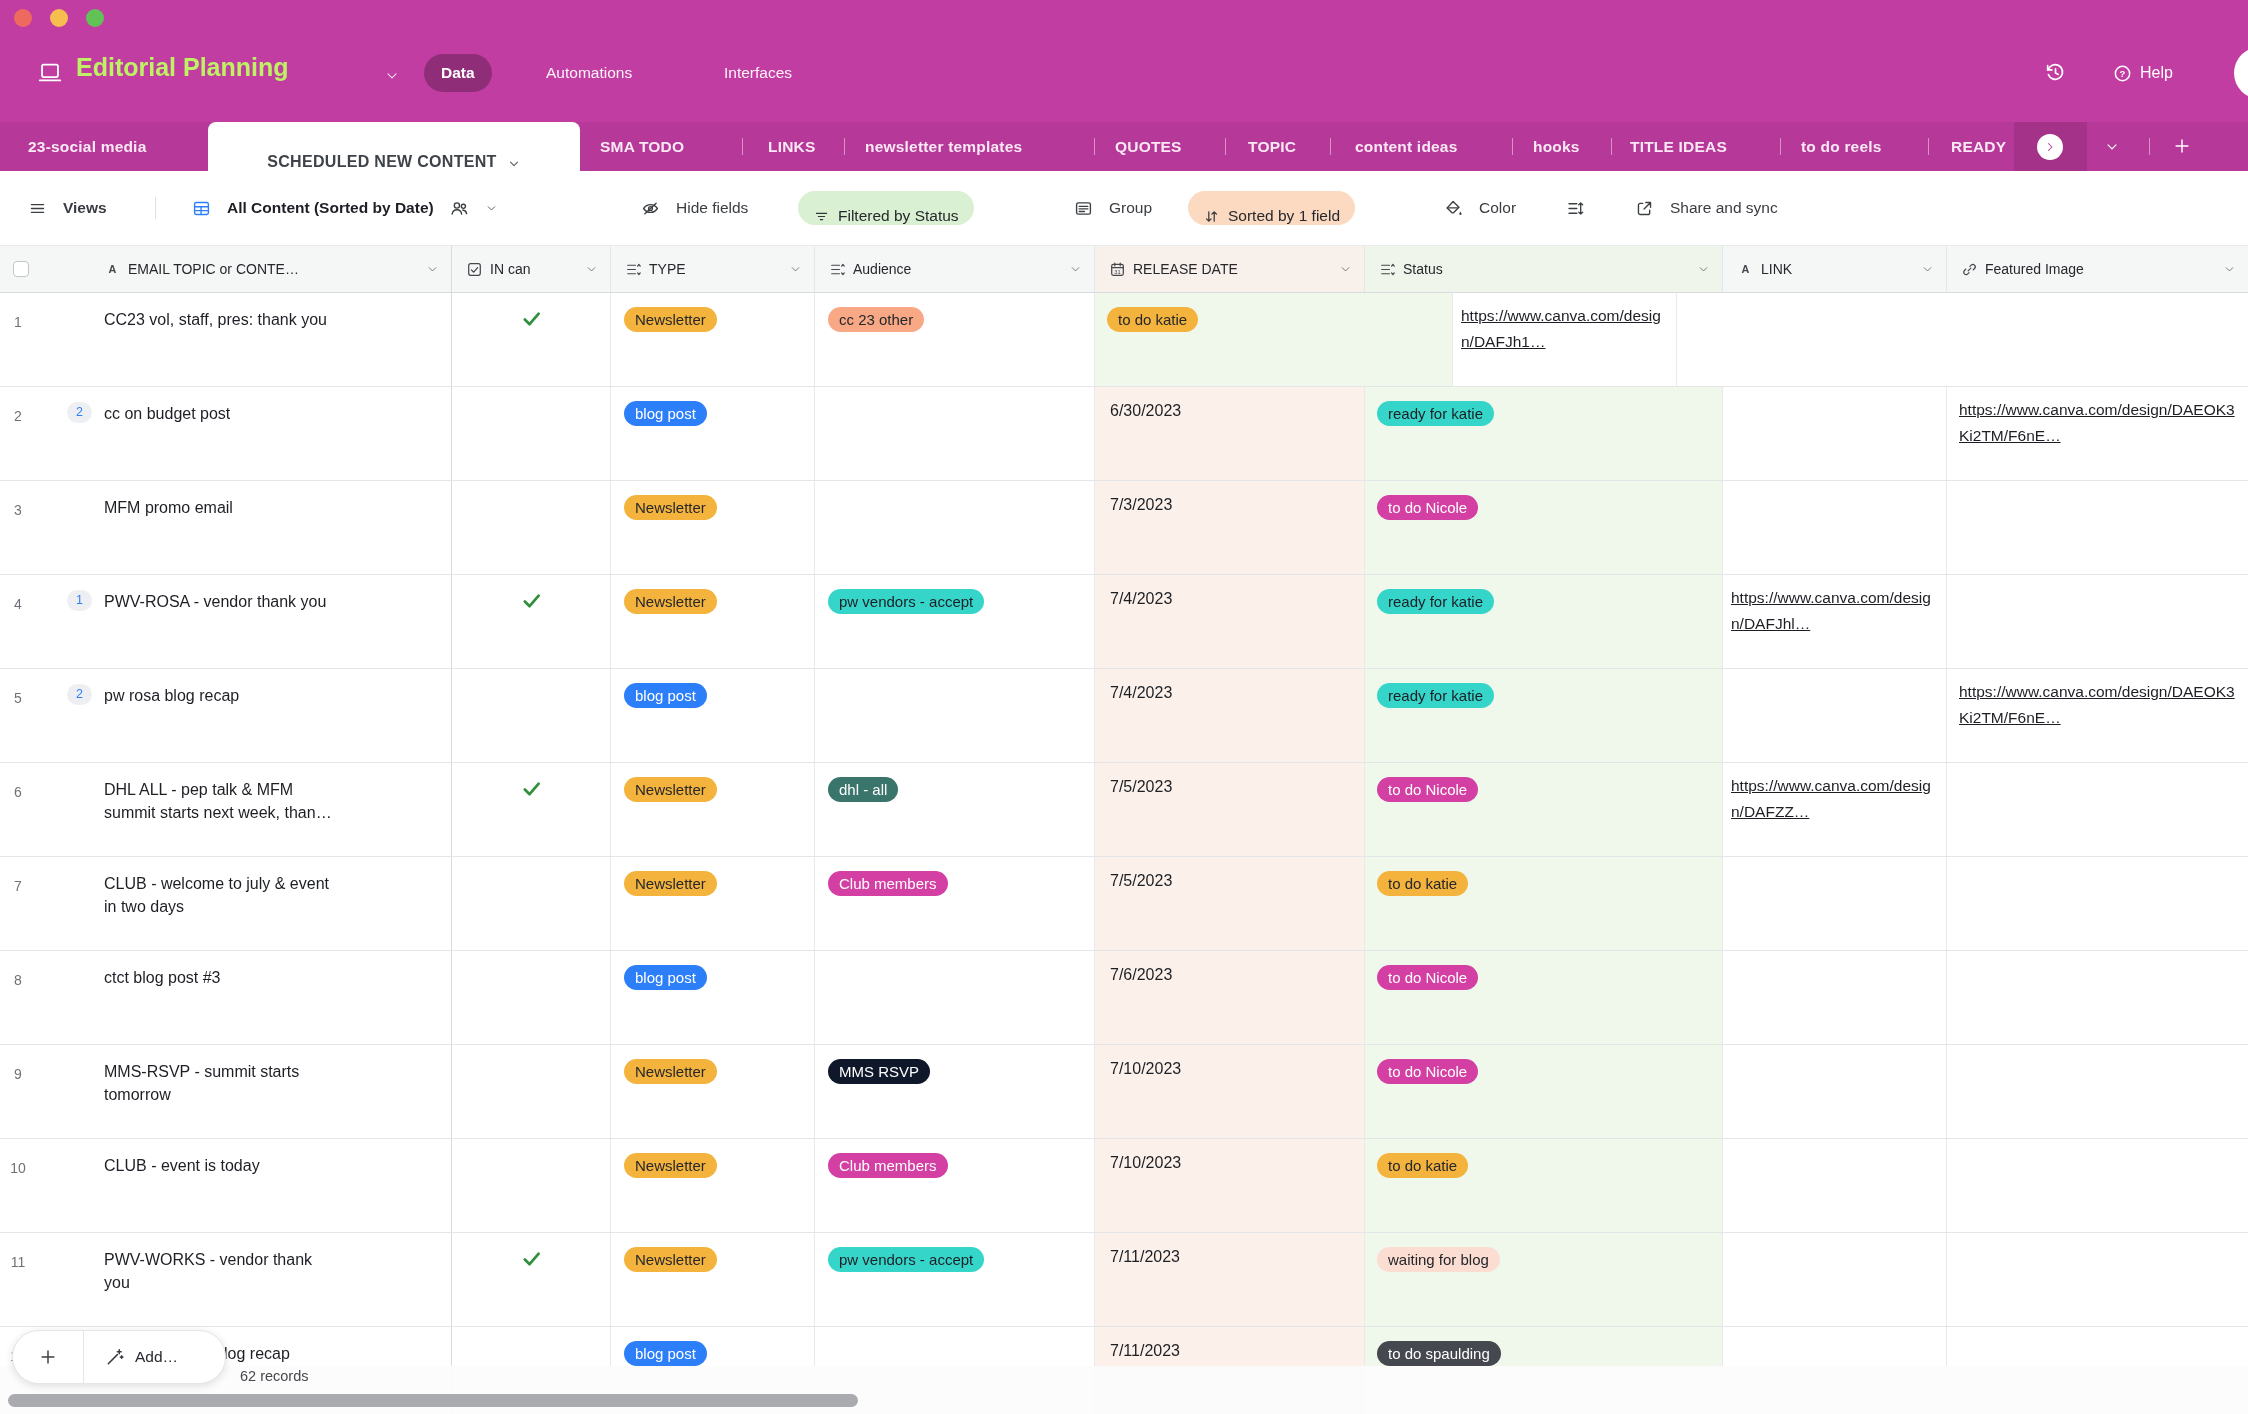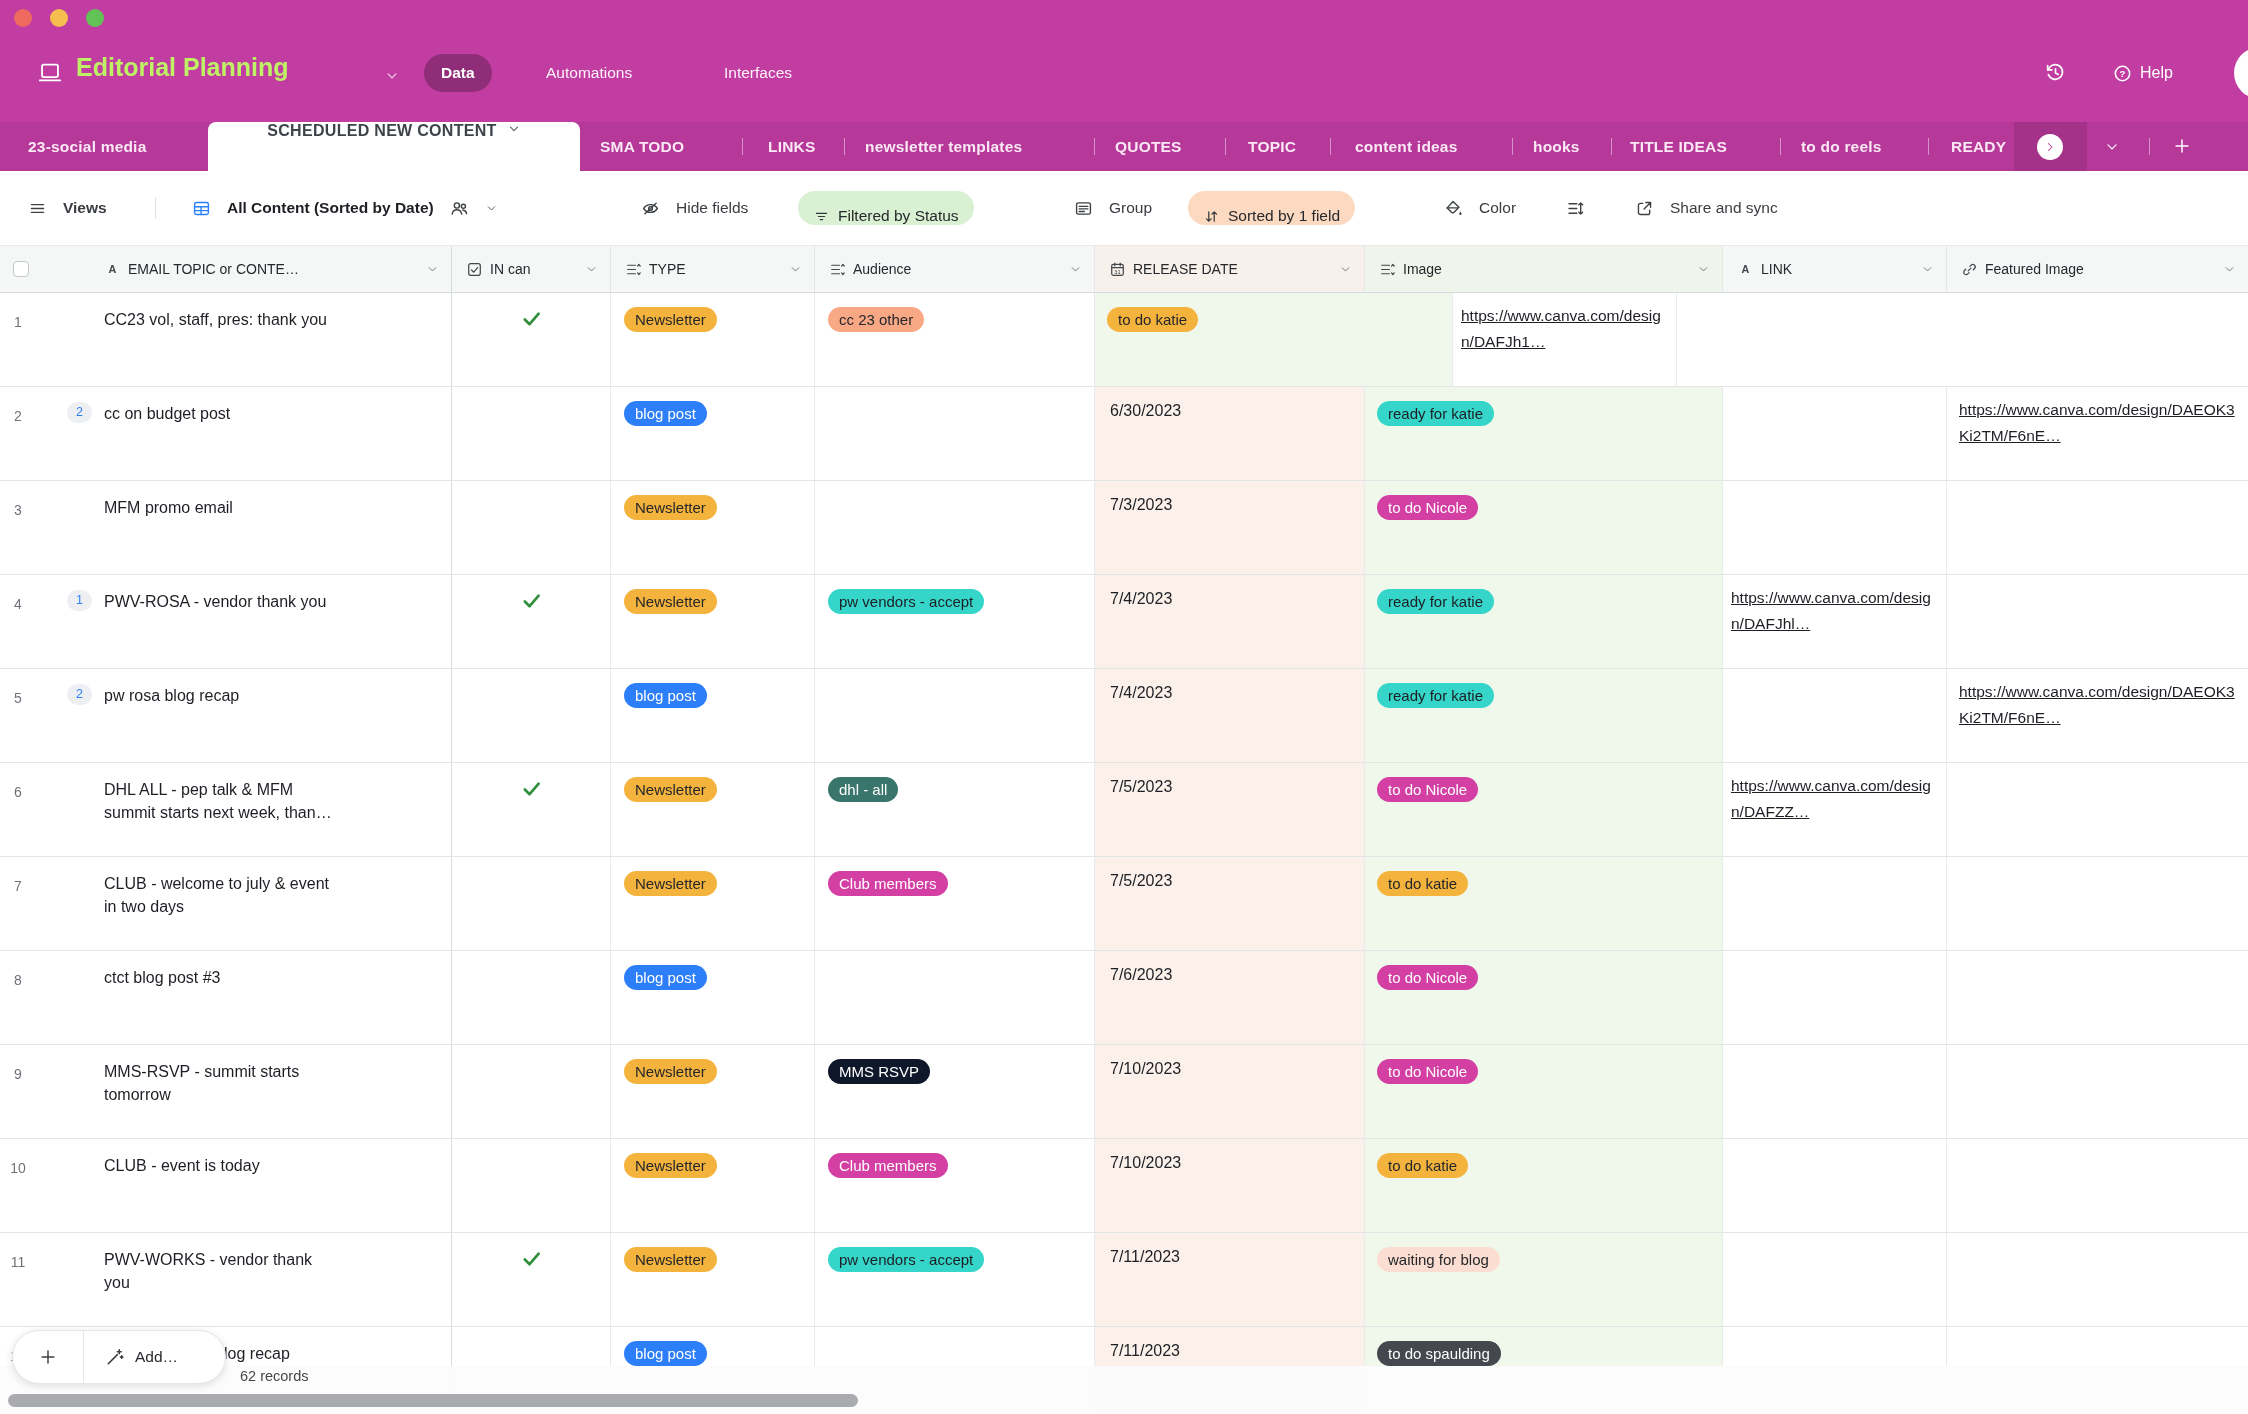--- a/index.html
+++ b/index.html
@@ -20,21 +20,21 @@
   .navpill{background:rgba(0,0,0,0.25);border-radius:19px;padding:0 17px;font-weight:600;color:#fff;}
   .histslot{position:absolute;left:2044px;top:61px;width:23px;height:23px;color:#fff;}
   .helpbtn{position:absolute;left:2112px;top:58px;height:30px;display:flex;align-items:center;gap:7px;color:#fff;font-size:16px;}
   .helpbtn .islot{width:21px;height:21px;}
   .avatar{position:absolute;left:2234px;top:47px;width:52px;height:52px;border-radius:50%;background:#fff;}
 
   
   .tabbar{position:absolute;left:0;top:122px;width:2248px;height:49px;background:var(--tabbar);}
   .ttab{position:absolute;top:0;height:49px;line-height:49px;color:#FAE9F5;font-size:15.5px;font-weight:600;white-space:nowrap;letter-spacing:.2px;}
   .atab{position:absolute;left:208px;top:0;width:372px;height:49px;background:#fff;border-radius:8px 8px 0 0;
-        display:flex;align-items:flex-start;justify-content:center;gap:10px;}
+        display:flex;align-items:flex-end;justify-content:center;gap:10px;}
   .atab .lbl{font-size:16px;font-weight:700;color:#3E4249;letter-spacing:.3px;white-space:nowrap;}
   .atab .islot{width:14px;height:14px;color:#555A60;}
   .tsep{position:absolute;top:16px;width:1px;height:17px;background:rgba(255,255,255,0.45);}
   .tband{position:absolute;left:2014px;top:0;width:73px;height:49px;background:rgba(0,0,0,0.10);}
   .tcircle{position:absolute;left:2037px;top:12px;width:26px;height:26px;border-radius:50%;background:#fff;
            display:flex;align-items:center;justify-content:center;color:var(--tabbar);}
   .tcircle .islot{width:14px;height:14px;}
   .tabchev{position:absolute;left:2104px;top:17px;width:16px;height:16px;color:#fff;}
   .tabplus{position:absolute;left:2172px;top:14px;width:20px;height:20px;color:#fff;}
 
@@ -363,21 +363,21 @@
           </svg>
         </span>
       </div>
       <div class="hc hc6">
         <span class="islot">
           <svg viewBox="0 0 22 22" fill="none" stroke="currentColor" stroke-width="1.6" stroke-linecap="round" stroke-linejoin="round">
             <path d="M3.5 5.5h10M3.5 11h10M3.5 16.5h10"></path>
             <path d="M16.3 6.6L18 4.4l1.7 2.2M16.3 15.4l1.7 2.2 1.7-2.2"></path>
           </svg>
         </span>
-        <span class="hlbl">Image</span>
+        <span class="hlbl">Status</span>
         <span class="islot hchev">
           <svg viewBox="0 0 22 22" fill="none" stroke="currentColor" stroke-width="1.6" stroke-linecap="round" stroke-linejoin="round">
             <path d="M5.5 8l5.5 5.5L16.5 8"></path>
           </svg>
         </span>
       </div>
       <div class="hc hc7">
         <span class="islot">
           <svg viewBox="0 0 22 22" fill="none" stroke="currentColor" stroke-width="1.6" stroke-linecap="round" stroke-linejoin="round">
             <text x="11" y="16" font-size="14" fill="currentColor" stroke="none" text-anchor="middle" font-weight="600">A</text>

